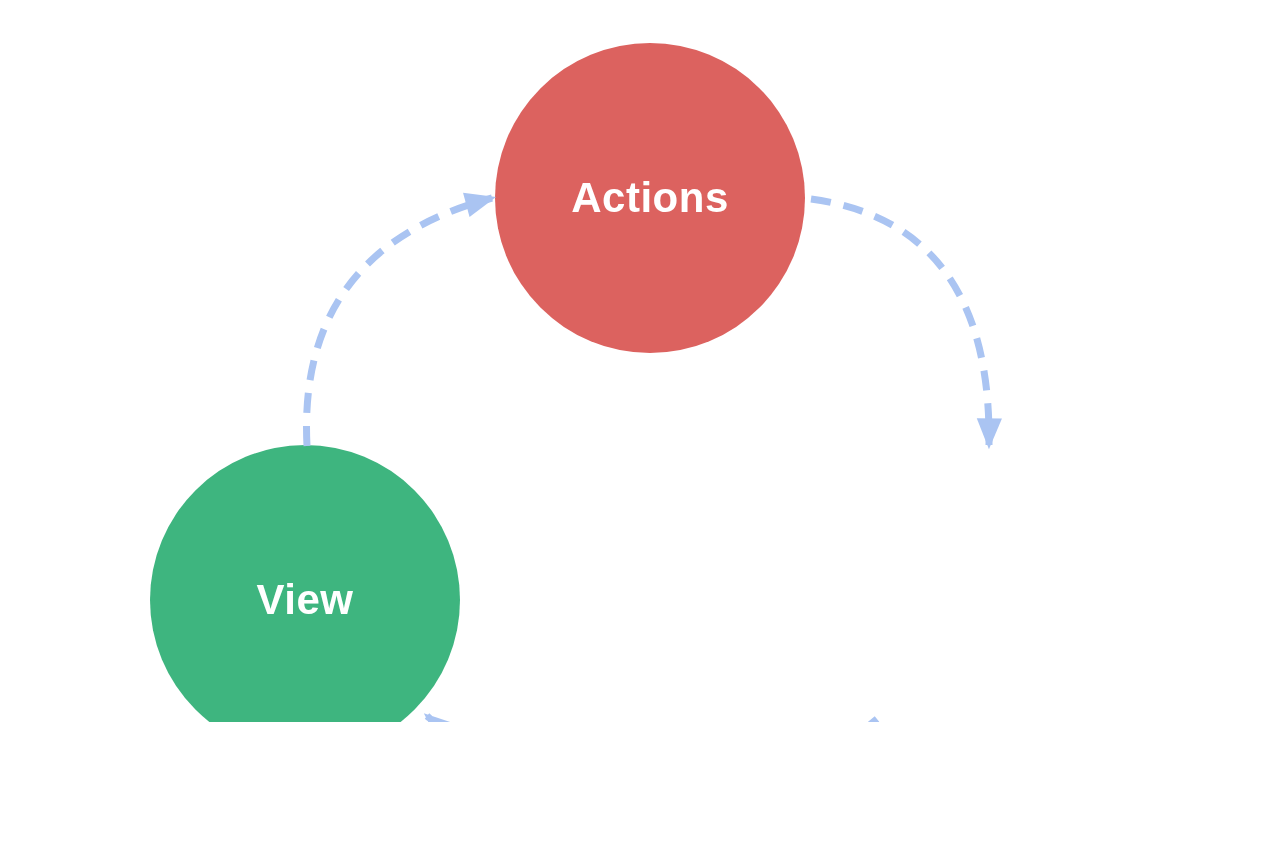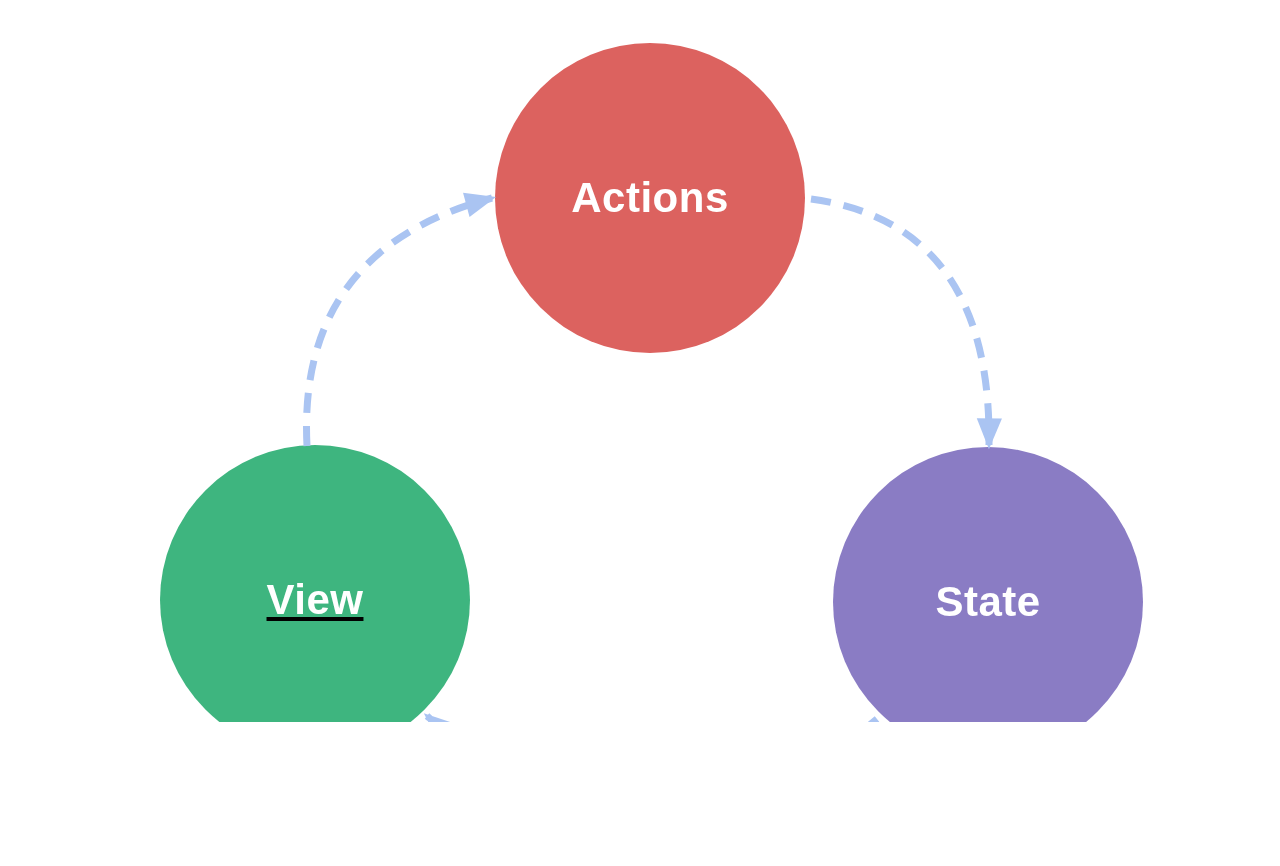--- a/index.html
+++ b/index.html
@@ -25,21 +25,21 @@
     justify-content: center;
   }
   .node-label {
     color: #ffffff;
     font-size: 42px;
     font-weight: bold;
     letter-spacing: 0.5px;
     user-select: none;
   }
   .node-actions { left: 495px; top: 43px; }
-  .node-view    { left: 160px; top: 445px; text-decoration: underline; }
+  .node-view    { left: 150px; top: 445px; }
   .node-state   { left: 833px; top: 447px; }
   .edges-layer {
     position: absolute;
     left: 0;
     top: 0;
     width: 1280px;
     height: 866px;
     pointer-events: none;
   }
   .edge-path {
@@ -55,23 +55,20 @@
 <div class="canvas">
 
   <div class="node node-actions" style="background-color: rgb(220, 98, 95);">
     <span class="node-label">Actions</span>
   </div>
 
   <div class="node node-view" style="background-color: rgb(62, 181, 127);">
     <span class="node-label">View</span>
   </div>
 
-  <div class="node node-state" style="background-color: rgb(138, 124, 196);">
-    <span class="node-label">State</span>
-  </div>
 
   <svg class="edges-layer" viewBox="0 0 1280 866" xmlns="http://www.w3.org/2000/svg">
     <defs>
       <marker id="arrowhead" markerUnits="userSpaceOnUse" markerWidth="36" markerHeight="28" viewBox="0 0 12 10" refX="10" refY="5" orient="auto">
         <path d="M0.5,0.5 L11.5,5 L0.5,9.5 z" style="fill: rgb(170, 196, 242);"></path>
       </marker>
     </defs>
 
     <path class="edge-path" d="M 307 446 Q 297 250 492 198" marker-end="url(#arrowhead)" style="stroke: rgb(170, 196, 242);"></path>
 

